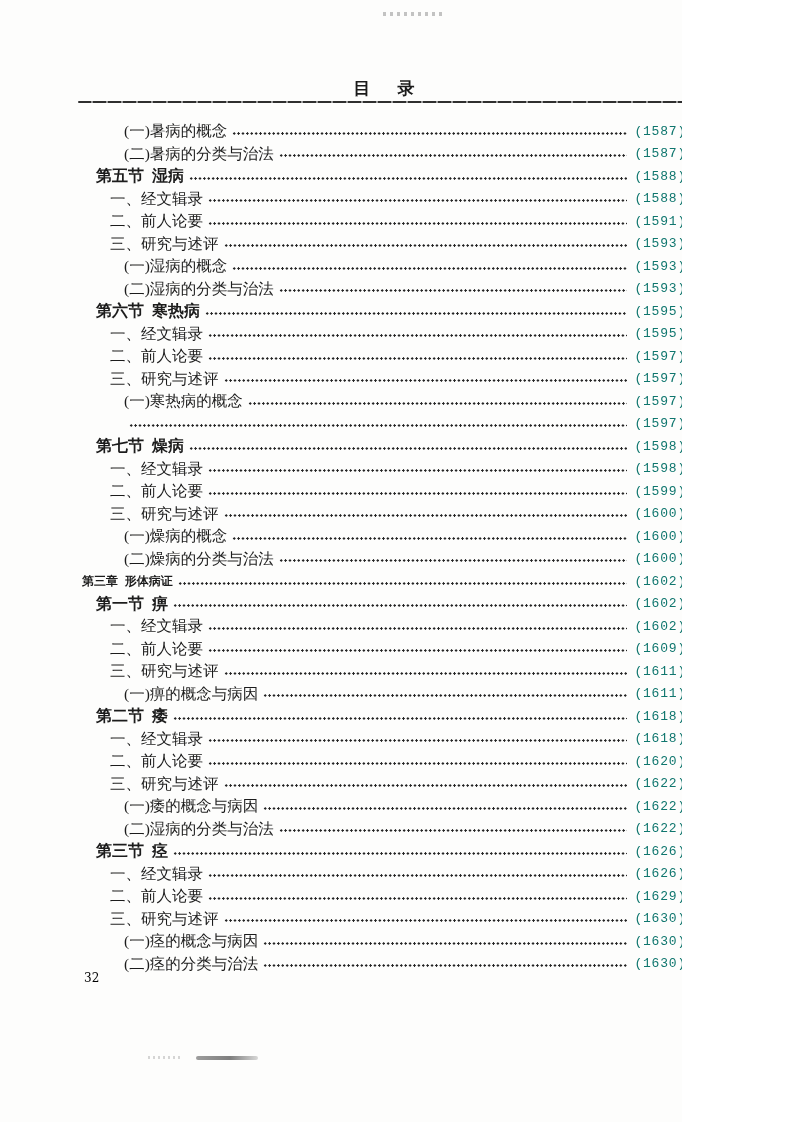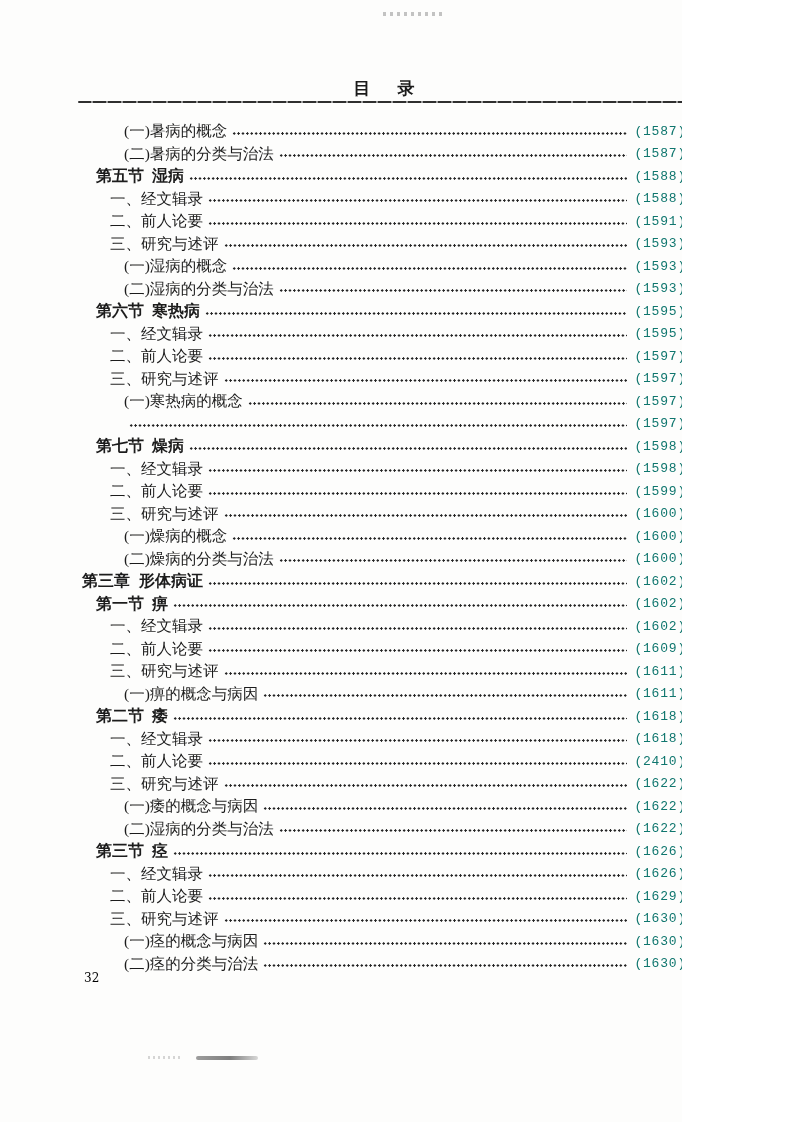--- a/index.html
+++ b/index.html
@@ -61,21 +61,21 @@
     line-height: 22.5px;
     color: #1c1c1c;
   }
   .lvl0 { padding-left: 0; }
   .lvl1 { padding-left: 14px; align-items: center; }
   .lvl2 { padding-left: 28px; }
   .lvl3 { padding-left: 42px; }
   .lvl0 .toc-title {
     font-family: "Liberation Sans", "DejaVu Sans", sans-serif;
     font-weight: 700;
-    font-size: 16px;
+    font-size: 12px;
     text-align: center;
   }
   .lvl1 .toc-title {
     font-weight: 600;
     font-size: 16px;
   }
   .leader {
     flex: 1 1 auto;
     height: 5px;
     margin: 0 7px 0 5px;
@@ -284,21 +284,21 @@
       <span class="toc-page">(1618)</span>
     </div>
       <div class="toc-row lvl2">
       <span class="toc-title">一、经文辑录</span>
       <span class="leader"></span>
       <span class="toc-page">(1618)</span>
     </div>
       <div class="toc-row lvl2">
       <span class="toc-title">二、前人论要</span>
       <span class="leader"></span>
-      <span class="toc-page">(2410)</span>
+      <span class="toc-page">(1620)</span>
     </div>
       <div class="toc-row lvl2">
       <span class="toc-title">三、研究与述评</span>
       <span class="leader"></span>
       <span class="toc-page">(1622)</span>
     </div>
       <div class="toc-row lvl3">
       <span class="toc-title">(一)痿的概念与病因</span>
       <span class="leader"></span>
       <span class="toc-page">(1622)</span>

